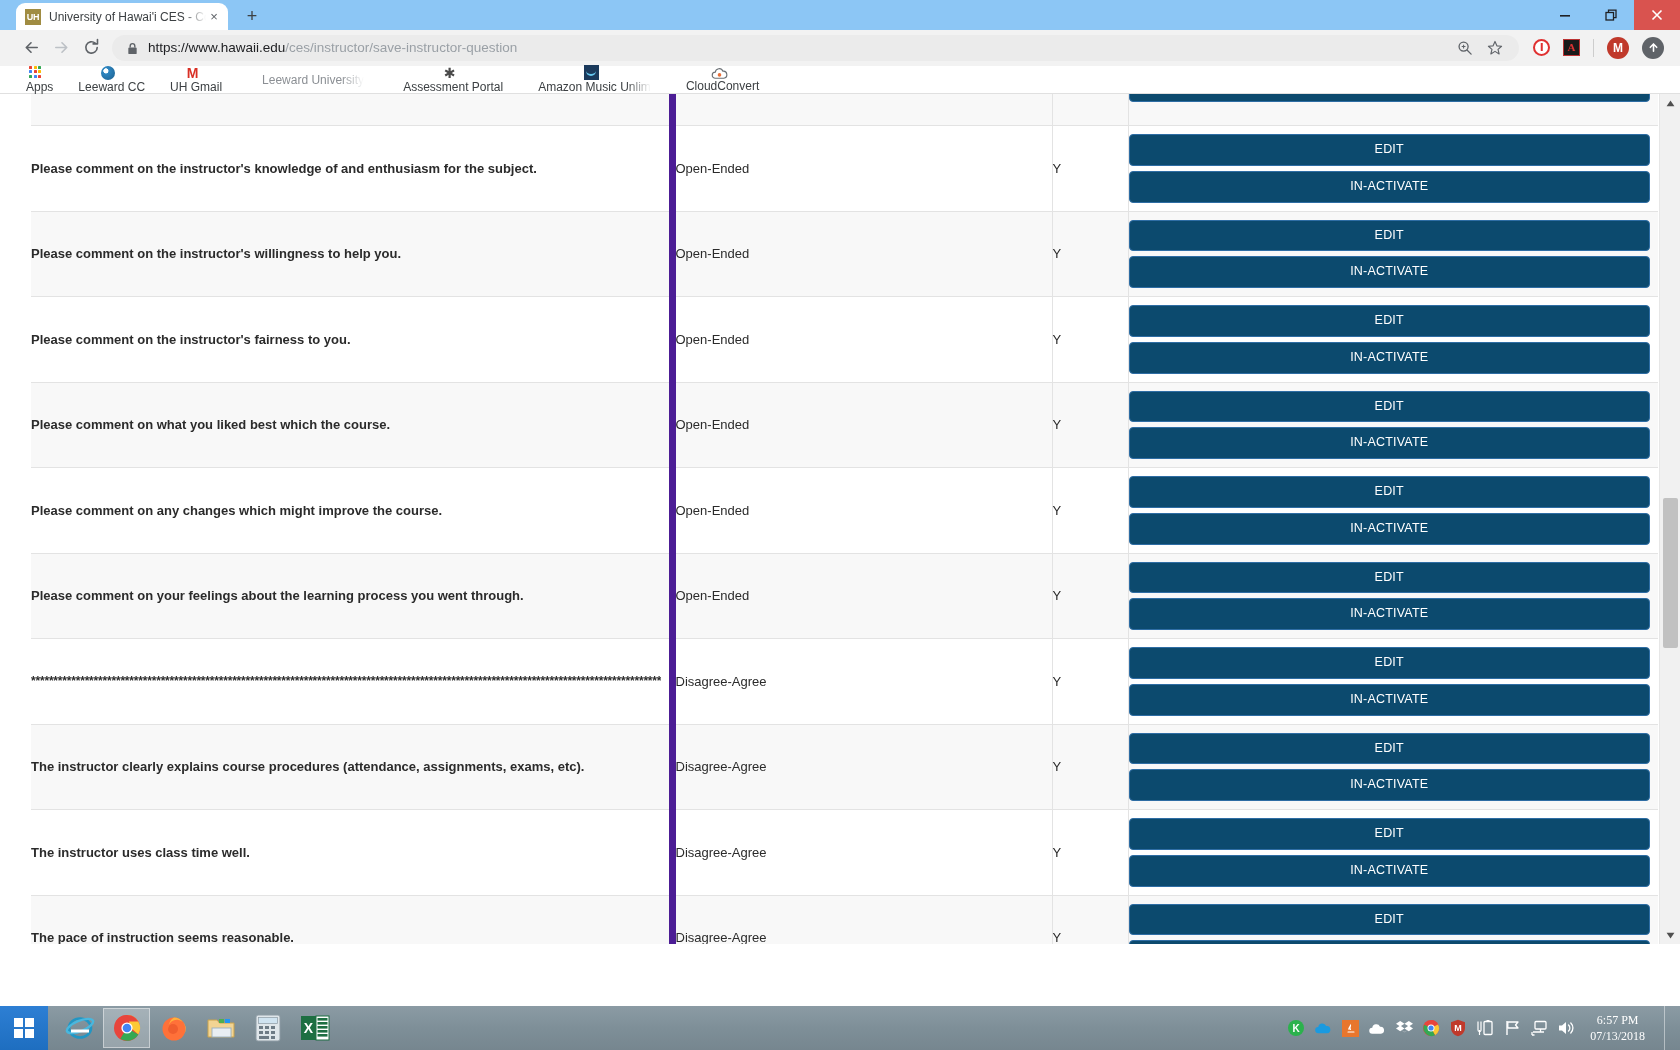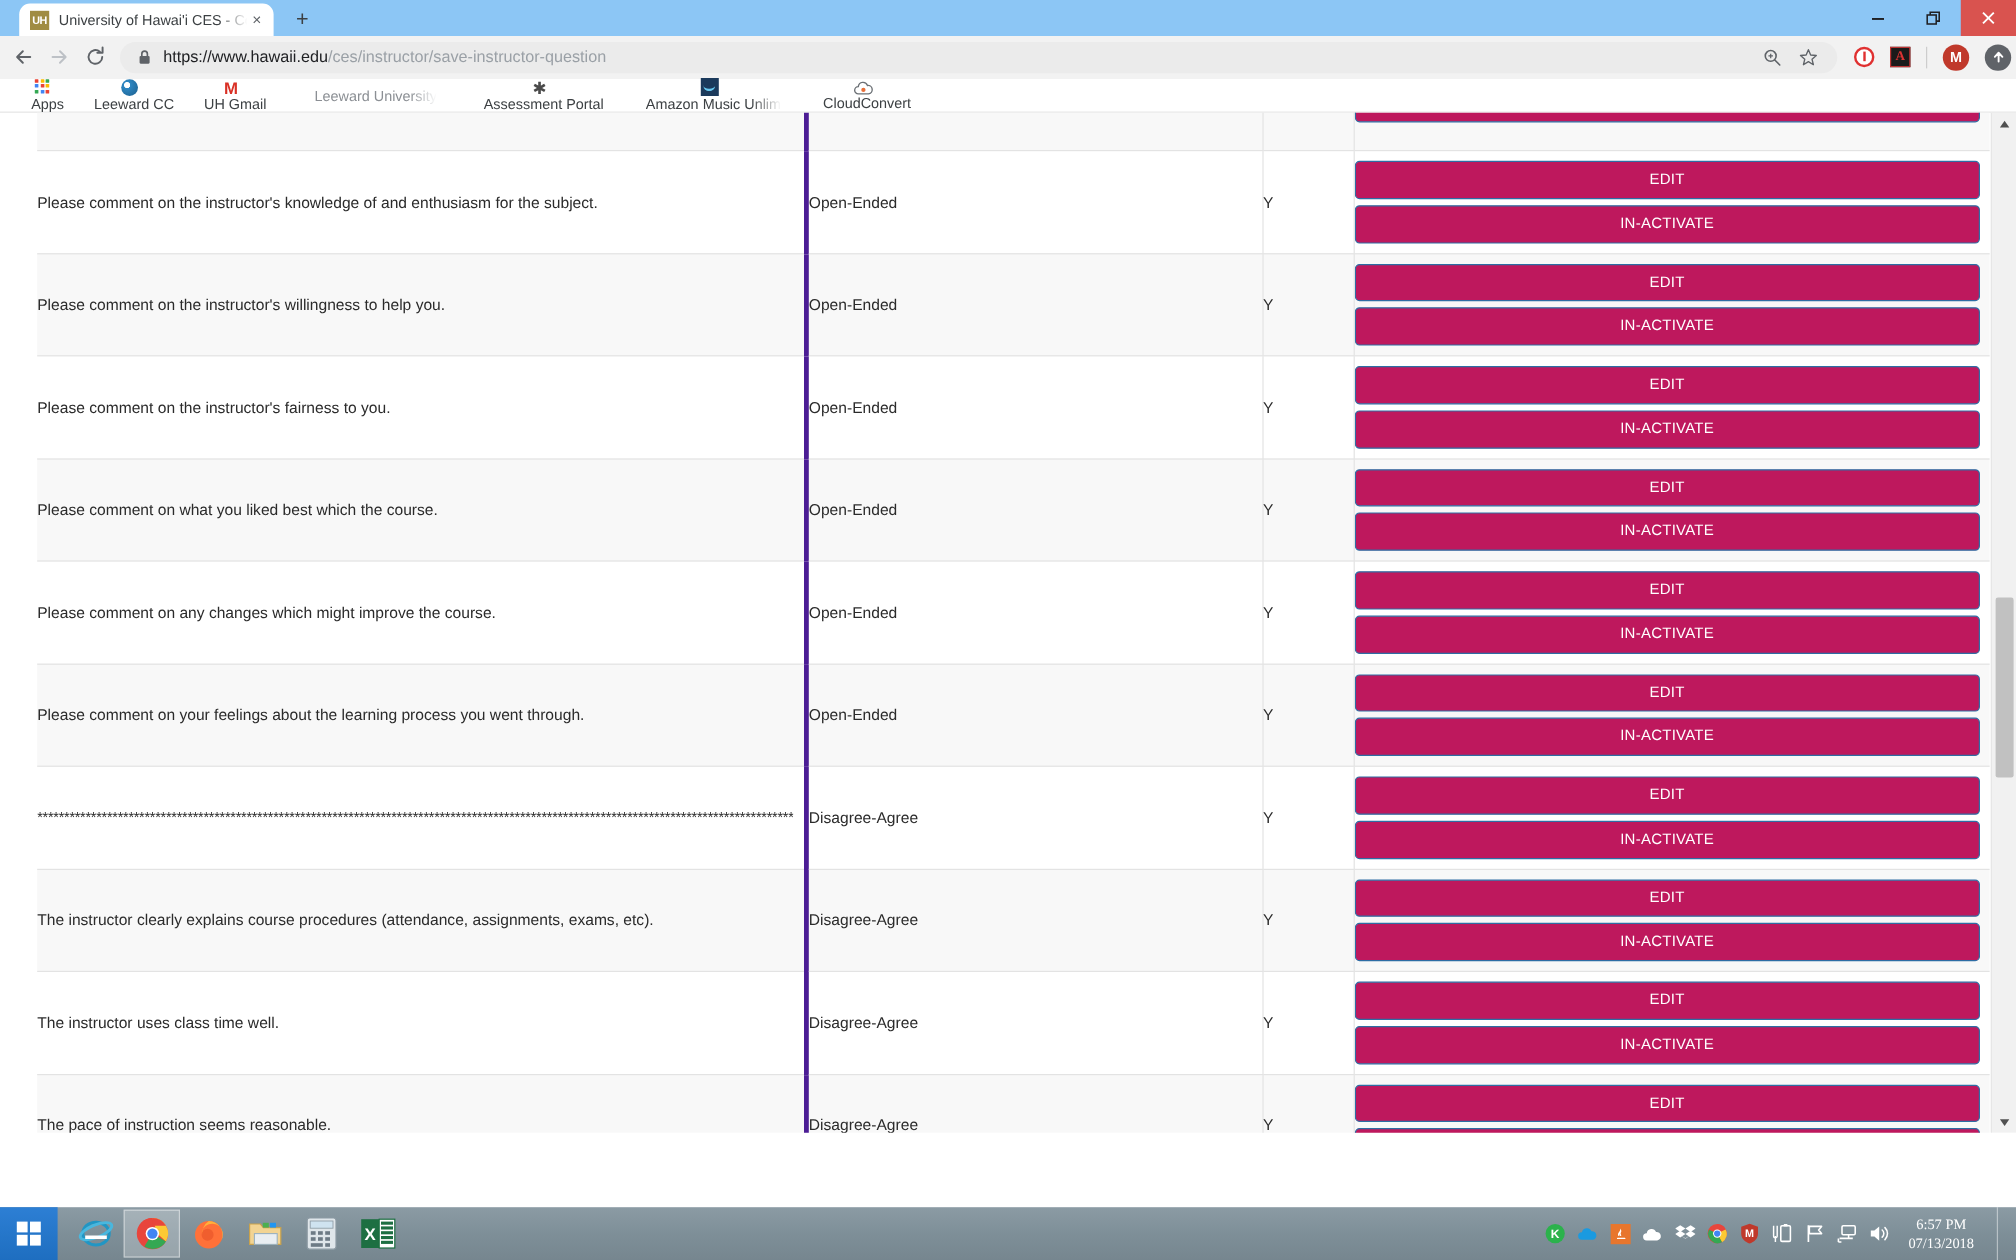--- a/index.html
+++ b/index.html
@@ -62,21 +62,21 @@
     color: #202124;
   }
   .winbtn.close { background: #d9534f; color: #fff; width: 46px; }
   .winbtn svg { display: block; }
 
   
   .toolbar {
     height: 36px; width: 100%;
     background: #f2f2f2;
     display: flex; align-items: center;
-    padding: 0 4px;
+    padding: 0 16px;
     border-bottom: 1px solid #f2f2f2;
   }
   .navbtn {
     width: 30px; height: 30px; flex: 0 0 30px;
     display: flex; align-items: center; justify-content: center;
     color: #5f6368;
   }
   .navbtn.disabled { color: #bdc1c6; }
   .omnibox {
     flex: 1; height: 26px;
@@ -189,33 +189,33 @@
     border-top: 1px solid #e3e3e3;
     border-bottom: 1px solid #e3e3e3;
     vertical-align: middle;
     font-size: 13px;
     color: #2b2b2b;
     padding: 8px 8px 8px 0;
     height: 78px;
   }
   tr.odd td { background: #ffffff; }
   tr.even td { background: #f8f8f8; }
-  .c-text { width: 641px; padding-left: 4px; border-right: 4px solid #4c1d95;}
+  .c-text { width: 641px; padding-left: 4px; border-right: 7px solid #4c1d95; font-weight: bold;}
   .c-type { width: 380px; padding-left: 7px; border-right: 1px solid #e3e3e3;}
   .c-act  { width: 76px;  padding-left: 9px; border-right: 1px solid #e3e3e3;}
   .c-btns { width: 530px; padding: 5px 40px 5px 3px; }
   .stars {
     font-size: 12px; letter-spacing: -0.2px;
     color: #2b2b2b; white-space: nowrap; overflow: hidden;
     display: block; width: 630px;
     font-family: "Liberation Sans", sans-serif;
   }
   .btn {
     display: block; width: 100%;
-    background: #be185d;
+    background: #0c4a6e;
     color: #ffffff;
     border: 1px solid #2e6da4;
     border-radius: 4px;
     font-size: 12.5px;
     text-align: center;
     padding: 8px 0 8px 0;
     line-height: 1.1;
     margin-bottom: 5px;
     letter-spacing: 0.2px;
     font-family: "Liberation Sans", sans-serif;

